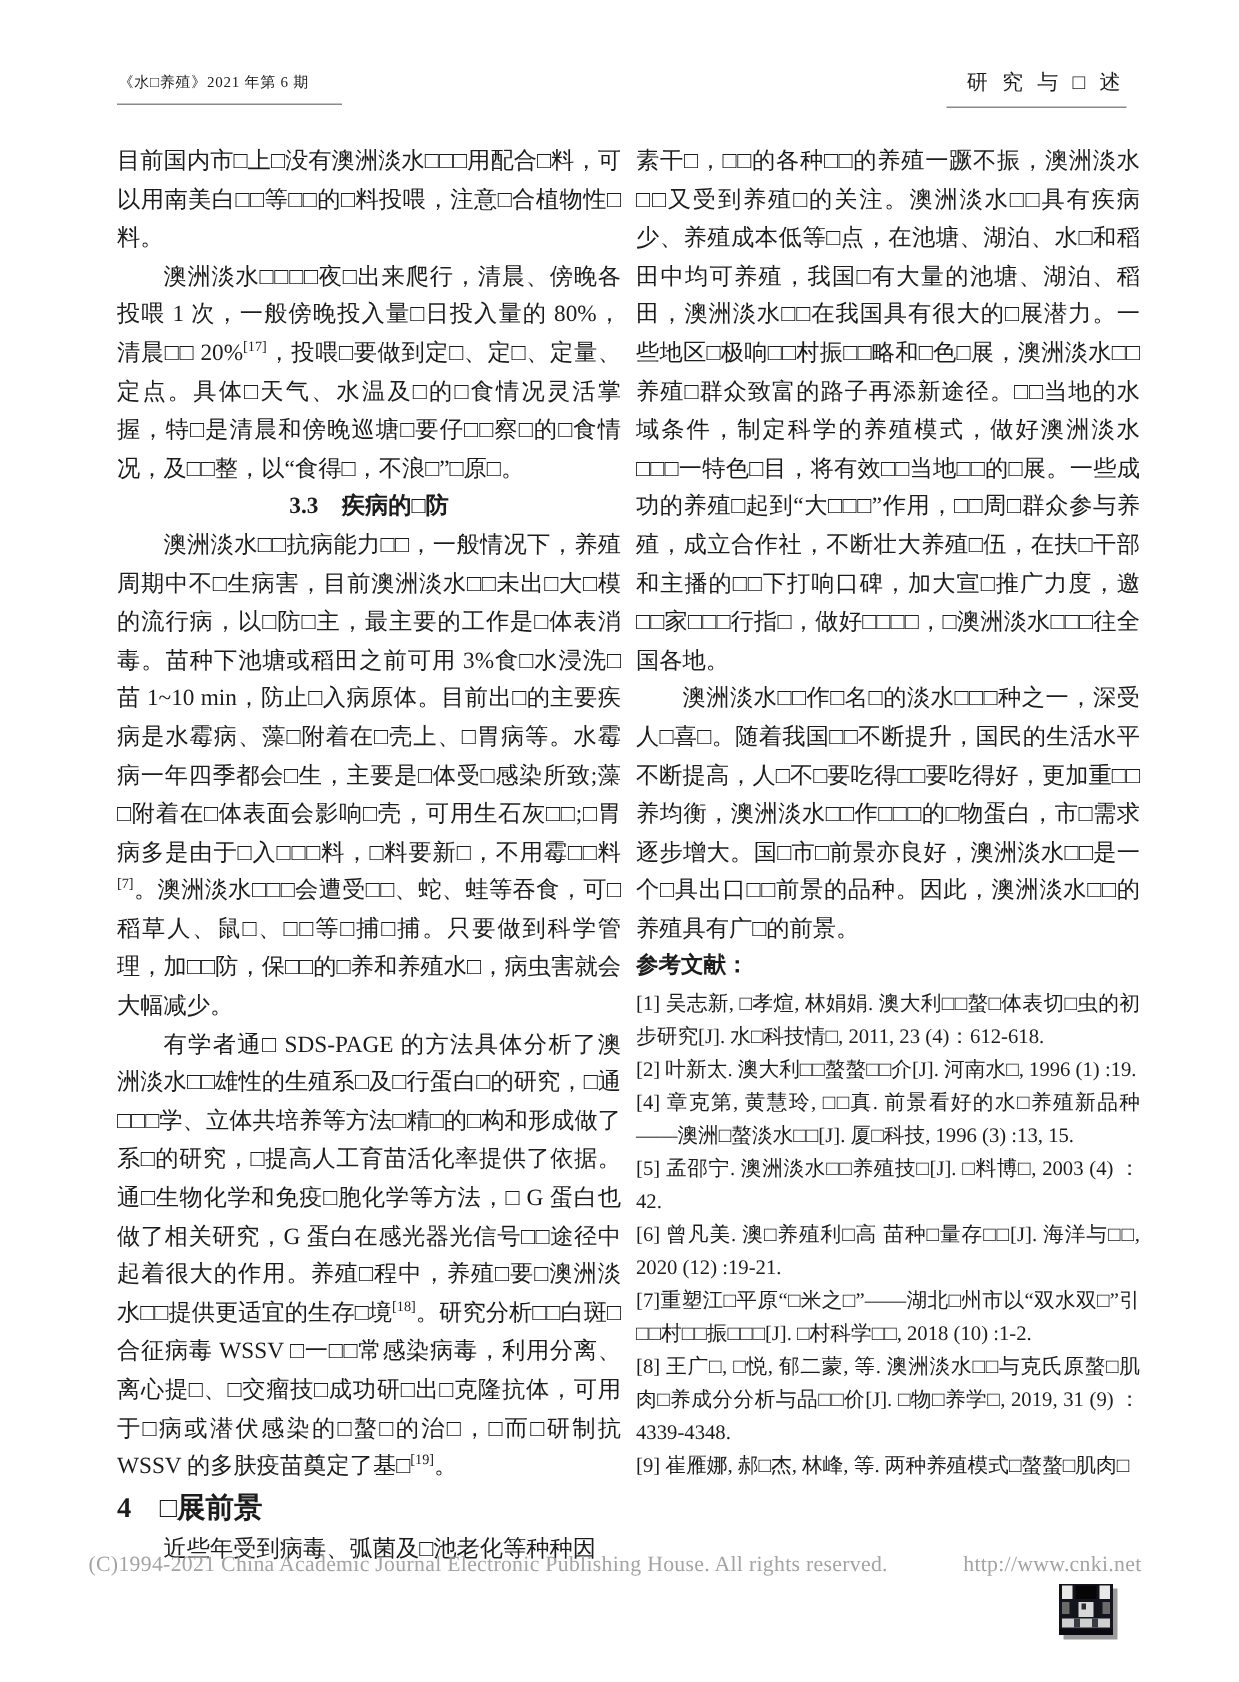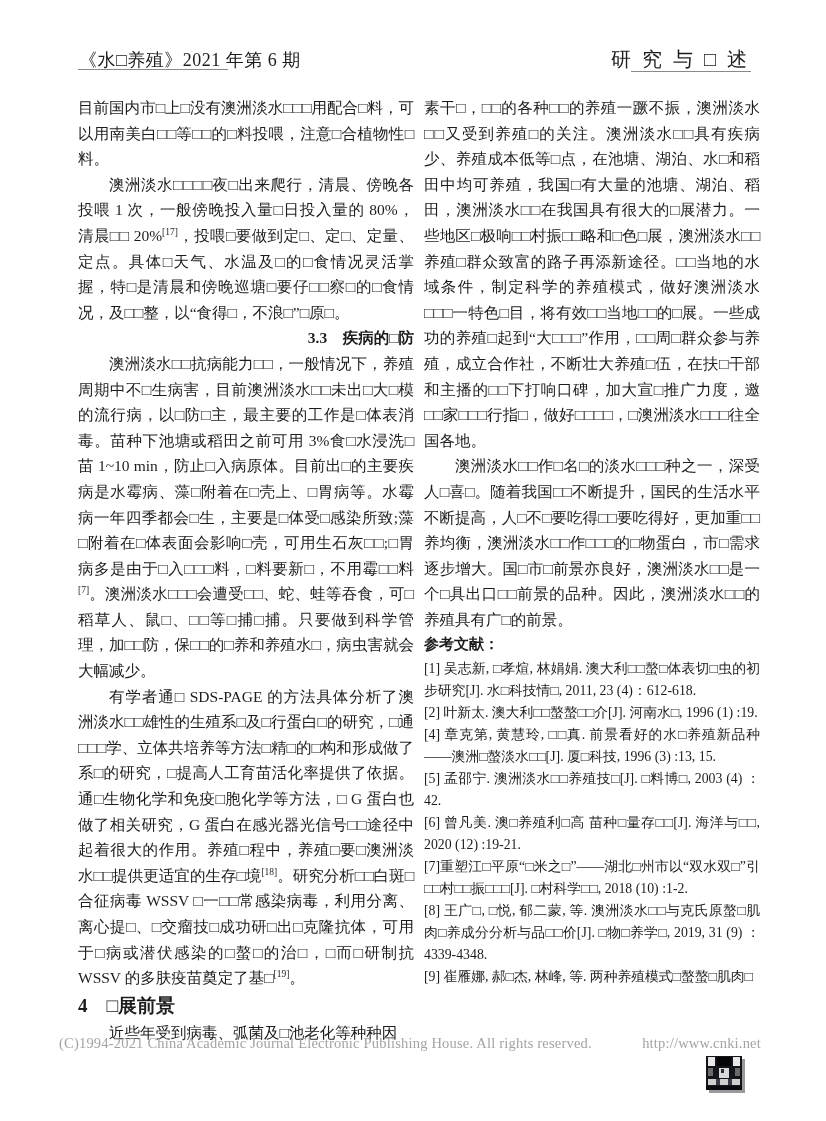--- a/index.html
+++ b/index.html
@@ -7,25 +7,25 @@
     position:relative;
     width:826px;height:1121px;
     background:#ffffff;
     font-family:"Liberation Serif","DejaVu Serif",serif;
     color:#1c1c1c;
     overflow:hidden;
   }
   
   .hdr-left{
     position:absolute;left:79px;top:48px;
-    font-size:18px;letter-spacing:0.5px;white-space:nowrap;
+    font-size:10px;letter-spacing:0.5px;white-space:nowrap;
   }
   .hdr-right{
     position:absolute;right:76px;top:46px;
-    font-size:20px;letter-spacing:3px;white-space:nowrap;
+    font-size:14px;letter-spacing:3px;white-space:nowrap;
   }
   .rule-left{
     position:absolute;left:78px;top:69px;width:150px;height:1px;
     background:#8a8a8a;
   }
   .rule-right{
     position:absolute;left:631px;top:71px;width:120px;height:1px;
     background:#8a8a8a;
   }
   
@@ -37,21 +37,21 @@
   .col-left{left:78px;}
   .col-right{left:424px;}
   .col p{margin:0;text-indent:2em;}
   .col p.noindent{text-indent:0;}
   sup.cite{
     font-size:9.5px;line-height:0;vertical-align:6px;
     letter-spacing:0;
   }
   .h-sub{
     font-weight:bold;font-size:15.5px;line-height:25.6px;margin:0;
-    text-align:right;
+    text-align:center;
   }
   .h-big{
     font-weight:bold;font-size:19px;line-height:29px;margin:5px 0 3px 0;
     text-align:left;
   }
   .refs-heading{
     font-weight:bold;font-size:15px;margin:14px 0 7px 0;text-align:left;font-family:Liberation Serif, serif;
   }
   .refs p{
     margin:0;text-indent:0;

